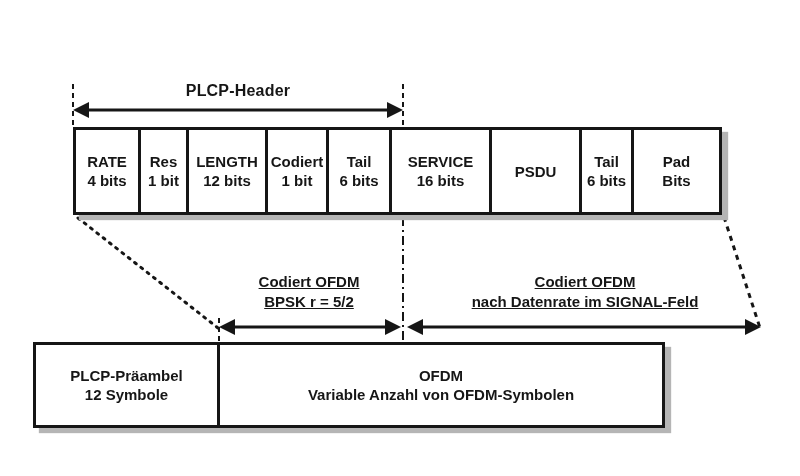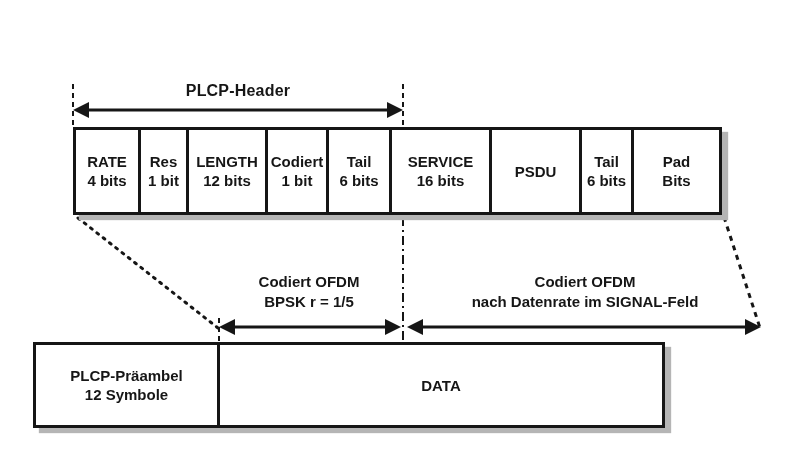--- a/index.html
+++ b/index.html
@@ -69,20 +69,21 @@
   }
   .cell + .cell {
     border-left: 3px solid #161616;
   }
   .ann {
     position: absolute;
     text-align: center;
     font-size: 15px;
     font-weight: bold;
     line-height: 20px;
+    text-decoration: underline;
   }
   .ann-left  { left: 203px; top: 272px; width: 212px; }
   .ann-right { left: 407px; top: 272px; width: 356px; }
 </style>
 </head>
 <body>
 
 <div class="canvas">
 
   <svg class="overlay" viewBox="0 0 800 476">
@@ -158,30 +159,31 @@
       <div>6 bits</div>
     </div>
     <div class="cell" style="flex:1">
       <div>Pad</div>
       <div>Bits</div>
     </div>
   </div>
 
   <div class="ann ann-left">
     <div>Codiert OFDM</div>
-    <div>BPSK r = 1/5</div>
+    <div>BPSK r = 5/2</div>
   </div>
   <div class="ann ann-right">
     <div>Codiert OFDM</div>
     <div>nach Datenrate im SIGNAL-Feld</div>
   </div>
 
   <div class="row bottom-row">
     <div class="cell" style="width:181px">
       <div>PLCP-Präambel</div>
       <div>12 Symbole</div>
     </div>
     <div class="cell" style="flex:1">
-      <div>DATA</div>
+      <div>OFDM</div>
+      <div>Variable Anzahl von OFDM-Symbolen</div>
     </div>
   </div>
 
 </div>
 
 </body></html>

